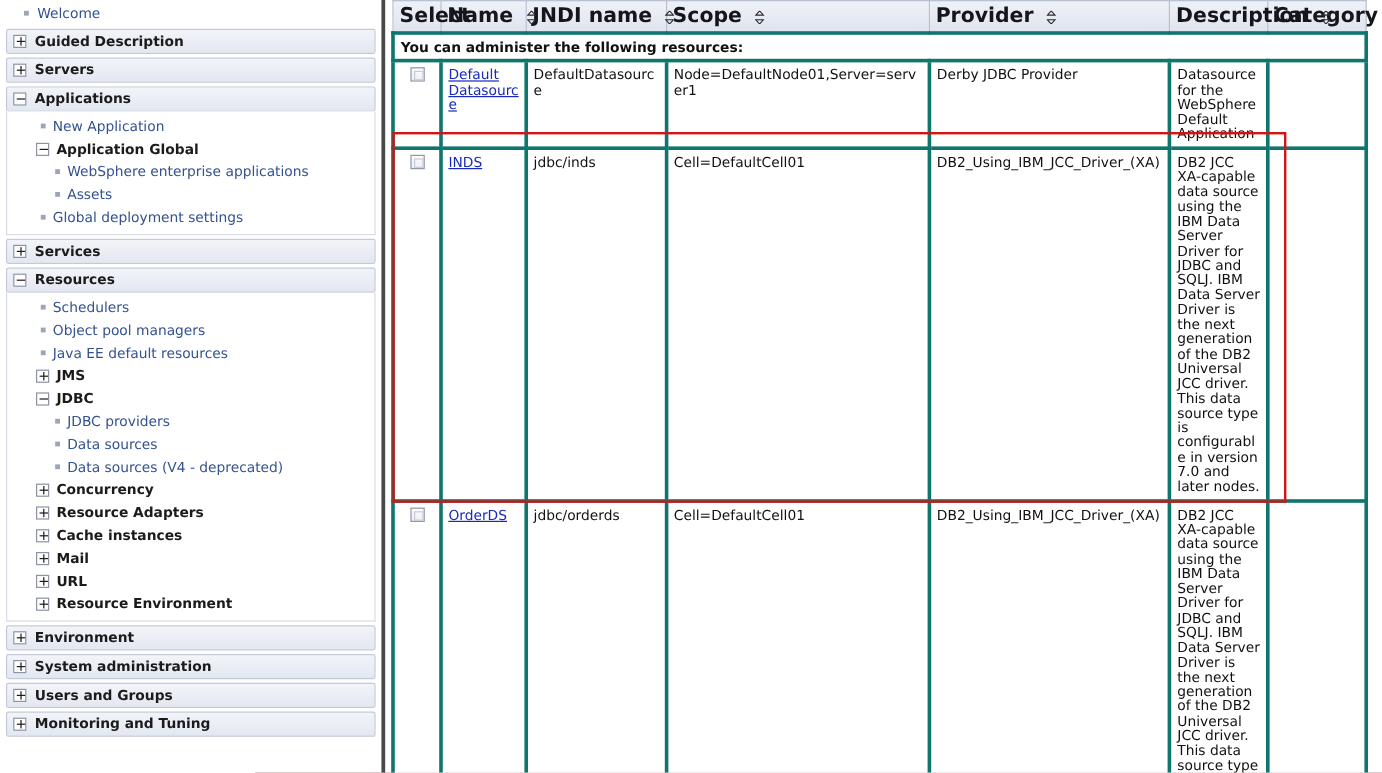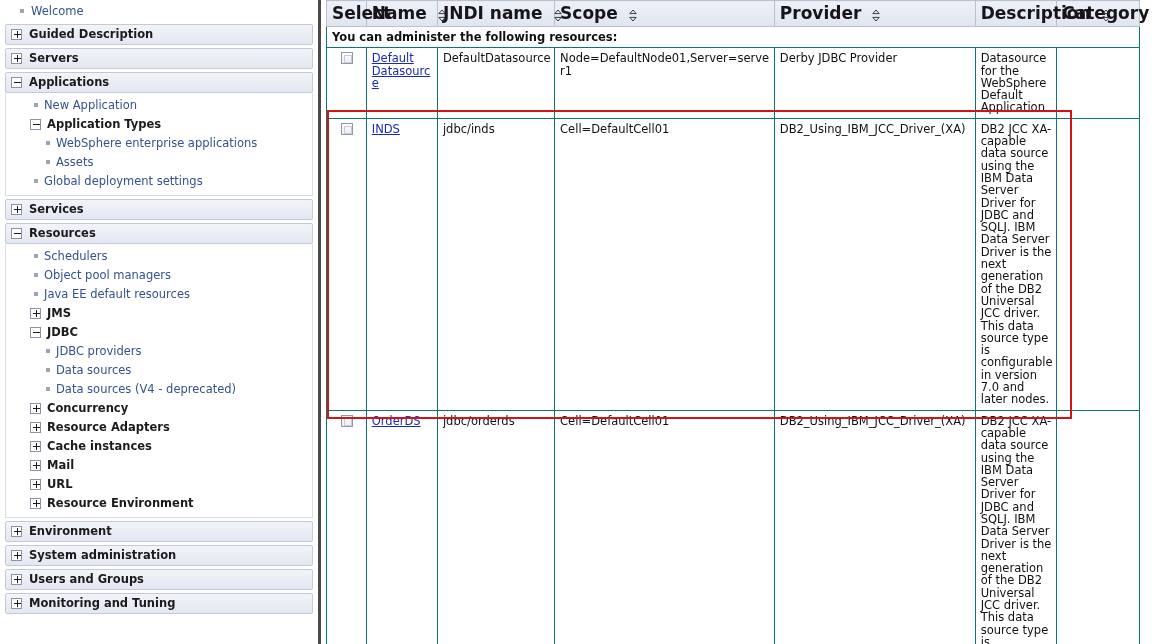--- a/index.html
+++ b/index.html
@@ -162,21 +162,21 @@
   .banner-row td {
     background: linear-gradient(to bottom, #f6f8fb 0%, #e9edf5 100%);
     border: 1px solid #c3c9d8;
     font-weight: bold;
     font-size: 11.5px;
     padding: 3px 5px 4px 14px;
     color: #15151b;
     height: 18px;
   }
   table.grid td {
-    border: 1px solid #0f766e;
+    border: 3px solid #0f766e;
     vertical-align: top;
     padding: 4px 3px 4px 5px;
     font-size: 11.5px;
     line-height: 12.3px;
     color: #111;
     background: #ffffff;
     word-wrap: break-word;
     overflow-wrap: break-word;
   }
   td.c-select { text-align: center; padding-top: 5px; }
@@ -246,21 +246,21 @@
         <span class="twisty"></span>
         <span>Applications</span>
       </div>
       <div class="panel-body">
         <div class="side-leaf ind2">
           <span class="bullet"></span>
           <span>New Application</span>
         </div>
         <div class="sub-group indent2">
           <span class="twisty"></span>
-          <span>Application Types</span>
+          <span>Application Global</span>
         </div>
         <div class="side-leaf ind3">
           <span class="bullet"></span>
           <span>WebSphere enterprise applications</span>
         </div>
         <div class="side-leaf ind3">
           <span class="bullet"></span>
           <span>Assets</span>
         </div>
         <div class="side-leaf ind2">

